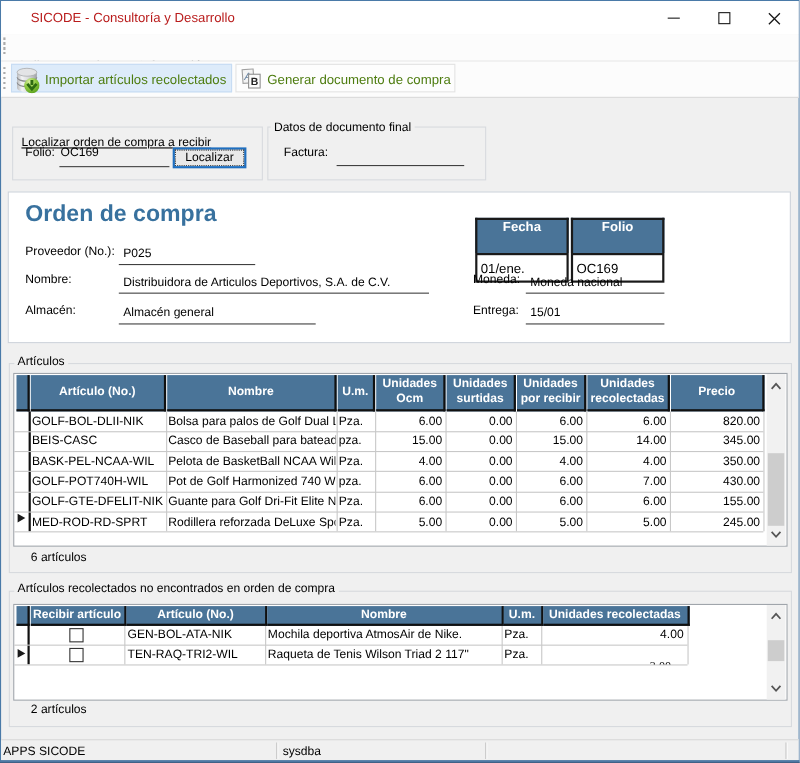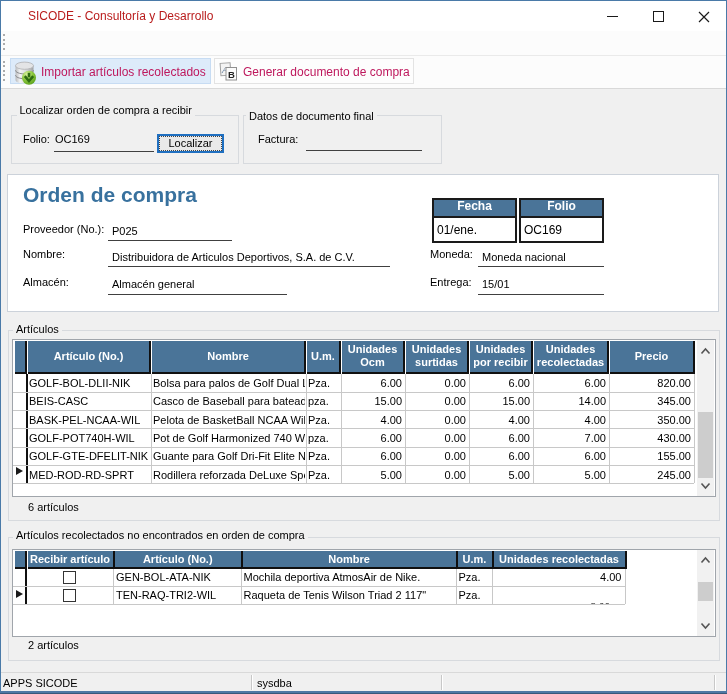--- a/index.html
+++ b/index.html
@@ -8,35 +8,35 @@
 .abs { position:absolute; }
 #win { position:absolute; left:0; top:0; width:727px; height:694px; box-shadow:inset 0 0 0 1px #4a7aa8; background:#f0f0f0; }
 #titlebar { position:absolute; left:1px; top:1px; width:725px; height:30px; background:#ffffff; }
 #title { position:absolute; left:27px; top:8px; font-size:12px; color:#b91c1c; white-space:nowrap; }
 #btnmin { position:absolute; left:606px; top:15px; width:11px; height:1px; background:#1a1a1a; }
 #btnmax { position:absolute; left:652px; top:10px; width:11px; height:11px; border:1px solid #1a1a1a; }
 #menubar { position:absolute; left:1px; top:31px; width:725px; height:24px; background:#fcfcfc; }
 .menuitem { position:absolute; top:6px; font-size:12px; color:#111; white-space:nowrap;margin-top:16px; }
 .grip { position:absolute; width:2px; background-image:repeating-linear-gradient(to bottom, #ababab 0px, #ababab 2px, transparent 2px, transparent 4.5px); }
 #toolbar { position:absolute; left:1px; top:55px; width:725px; height:34px; background:#fcfcfc; border-top:1px solid #eaeaea; border-bottom:1px solid #d9d9d9; }
-.tbtn { position:absolute; top:2px; height:26px; font-size:12px; color:#be185d; white-space:nowrap; }
+.tbtn { position:absolute; top:2px; height:26px; font-size:12px; color:#4d7c0f; white-space:nowrap; }
 #tbtn1 { left:9px; width:201px; background:#ddebfa; border:1px solid #c7dcf3; }
 #tbtn2 { left:213px; width:200px; background:#fdfdfd; border:1px solid #e3e3e3; }
 .tbtxt { position:absolute; top:6px; }
 .gbox { position:absolute; border:1px solid #d7dade; }
 .glabel { position:absolute; font-size:11px; color:#000; background:#f0f0f0; padding:0 3px; white-space:nowrap; }
 .lbl { position:absolute; font-size:11px; color:#000; white-space:nowrap; }
 .val { position:absolute; font-size:11px; color:#000; white-space:nowrap; }
 .uline { position:absolute; height:1px; background:#404040; }
 #locbtn { position:absolute; left:157px; top:134px; width:67px; height:19px; background:#e9e9e9; border:2px solid #1f6fc0; font-size:11px; text-align:center; line-height:14px; color:#000; }
 #locbtn .focus { position:absolute; left:0px; top:0px; right:0px; bottom:0px; border:1px dotted #444; }
 #panel { position:absolute; left:7px; top:174px; width:712px; height:138px; background:#fff; border:1px solid #ccd2da; }
 #heading { position:absolute; left:23px; top:183px; font-size:21px; font-weight:bold; color:#38719e; white-space:nowrap; }
 .mtbl { position:absolute; width:85px; }
-.mtbl .hd { height:18px; background:#4a7498; border:2px solid #1a1a1a; border-bottom:none; color:#fff; font-weight:bold; font-size:12px; text-align:center; line-height:12px; }
+.mtbl .hd { height:32px; background:#4a7498; border:2px solid #1a1a1a; border-bottom:none; color:#fff; font-weight:bold; font-size:12px; text-align:center; line-height:12px; }
 .mtbl .bd { height:27px; background:#fff; border:2px solid #1a1a1a; font-size:12px; padding:5px 0 0 3px; }
 .grid { position:absolute; left:12px; width:704px; background:#fff; border:1px solid #a0a5ab; }
 .hcell { position:absolute; background:#4a7498; color:#fff; font-weight:bold; font-size:11px; text-align:center; border-right:2px solid #101010; border-bottom:2px solid #101010; line-height:13px; overflow:hidden; }
 .gcell { position:absolute; font-size:11px; color:#000; overflow:hidden; white-space:nowrap; padding:3.5px 3px 0 1px; }
 .gcell.num { text-align:right; padding-right:2px; }
 .rline { position:absolute; height:1px; background:#c8c8c8; }
 .cline { position:absolute; width:1px; background:#c8c8c8; }
 .dline { position:absolute; width:2px; background:#101010; }
 .vsb { position:absolute; width:17px; background:#f1f1f1; }
 .vsb .thumb { position:absolute; left:1px; width:15px; background:#cdcdcd; }
@@ -95,21 +95,21 @@
         <rect x="1.5" y="1" width="10" height="12.5" fill="#f4f4f4" stroke="#a0a0a0" stroke-width="1" transform="rotate(-4 6.5 7)"></rect>
         <text x="3" y="10.5" font-size="9.5" fill="#6b86a4" font-family="Liberation Sans" font-style="italic">A</text>
         <rect x="7" y="5.5" width="10.5" height="12.5" fill="#fbfbfb" stroke="#909090" stroke-width="1"></rect>
         <text x="9" y="15.5" font-size="9.5" fill="#222" font-family="Liberation Sans" font-weight="bold">B</text>
       </svg>
       <span class="tbtxt" style="left:28px;">Generar documento de compra</span>
     </div>
   </div>
 
   <div class="gbox" style="left:11px;top:115px;width:228px;height:49px;"></div>
-  <span class="glabel" style="left:16.5px;top:104px;">Localizar orden de compra a recibir</span>
+  <span class="glabel" style="left:16.5px;top:124px;text-decoration:underline;">Localizar orden de compra a recibir</span>
   <span class="lbl" style="left:23px;top:133px;">Folio:</span>
   <span class="val" style="left:55px;top:133px;">OC169</span>
   <div class="uline" style="left:54px;top:151px;width:100px;"></div>
   <div id="locbtn">Localizar<div class="focus"></div></div>
 
   <div class="gbox" style="left:243px;top:115px;width:199px;height:49px;"></div>
   <span class="glabel" style="left:246px;top:110px;">Datos de documento final</span>
   <span class="lbl" style="left:258px;top:133px;">Factura:</span>
   <div class="uline" style="left:306px;top:150px;width:116px;"></div>
 

